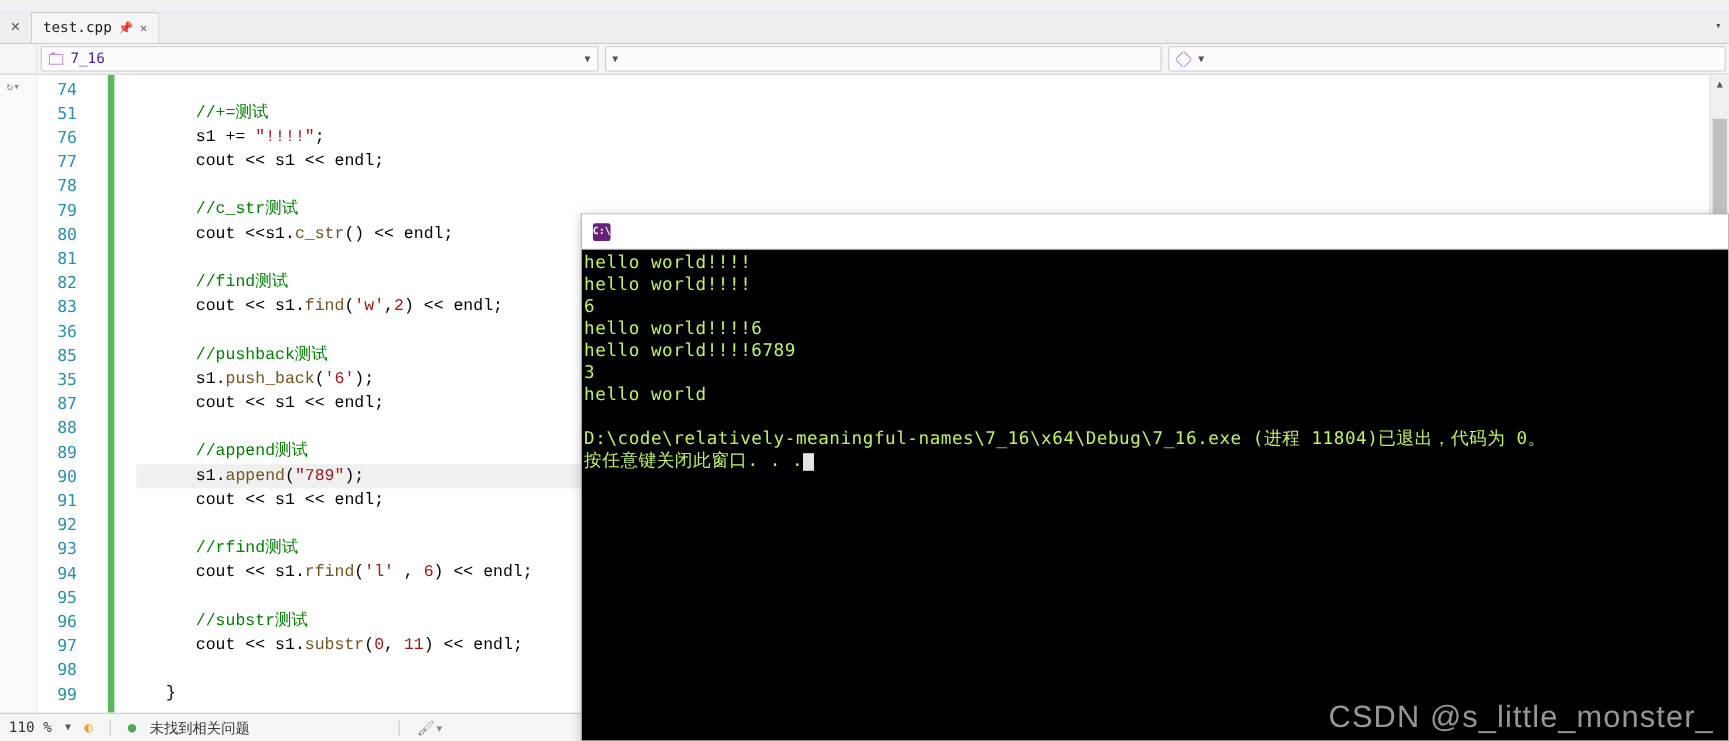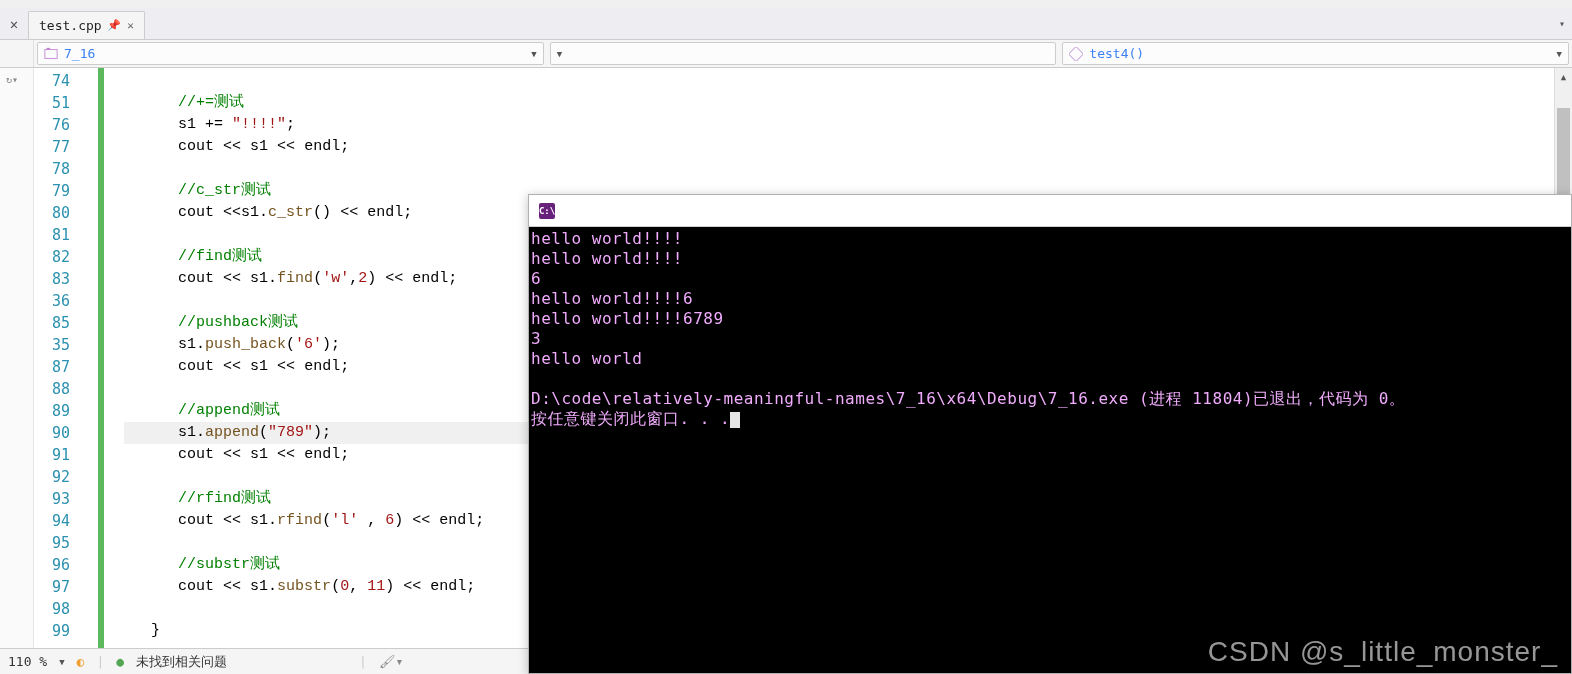--- a/index.html
+++ b/index.html
@@ -58,21 +58,21 @@
   margin: 2px 3px;
   display: flex;
   align-items: center;
   padding: 0 6px;
   border-radius: 2px;
   background: #fcfcfc;
   gap: 6px;
   position: relative;
 }
 .nav-dd .nav-icon { width:14px;height:14px; }
-.nav-dd .nav-text { flex:1; font-size:13px; color: #3b82f6; }
+.nav-dd .nav-text { flex:1; font-size:13px; color: #4c1d95; }
 .nav-dd .nav-caret { font-size:9px;color:#555; }
 .main-row {
   display: flex;
   height: calc(674px - 8px - 32px - 28px - 26px);
   position: relative;
 }
 .gutter-left {
   width: 34px;
   border-right: 1px solid #e5e5e5;
   background: #fafafa;
@@ -175,21 +175,21 @@
 }
 .console-title .con-icon {
   width: 16px; height: 16px; background: #68217a;
   display:flex;align-items:center;justify-content:center;
   color:#fff;font-size:9px;font-weight:bold;border-radius:2px;
 }
 .console-title .con-text { font-size: 13px; color: #1e1e1e; }
 .console-body {
   flex: 1;
   background: #000;
-  color: #f0abfc;
+  color: #bef264;
   font-family: "NSimSun", Consolas, monospace;
   font-size: 16px;
   line-height: 20px;
   padding: 2px 2px;
   white-space: pre;
   letter-spacing: 0.5px;
 }
 .cursor-block {
   display:inline-block;width:10px;height:16px;background:#e5e5e5;vertical-align:text-bottom;
 }
@@ -230,21 +230,20 @@
     <span class="nav-text">7_16</span>
     <span class="nav-caret">▼</span>
   </div>
   <div class="nav-dd">
     <span class="nav-caret">▼</span>
   </div>
   <div class="nav-dd">
     <svg class="nav-icon" viewBox="0 0 16 16">
         <rect x="2" y="2" width="12" height="12" fill="none" stroke="#b080d0" stroke-width="1" transform="rotate(45 8 8)"></rect>
       </svg>
-    <span class="nav-text">test4()</span>
     <span class="nav-caret">▼</span>
   </div>
 </div>
 
 <div class="main-row">
   <div class="gutter-left">
     <span class="gutter-caret">↻▾</span>
   </div>
   <div class="editor-frame">
     <div class="line-numbers" id="lnums">

